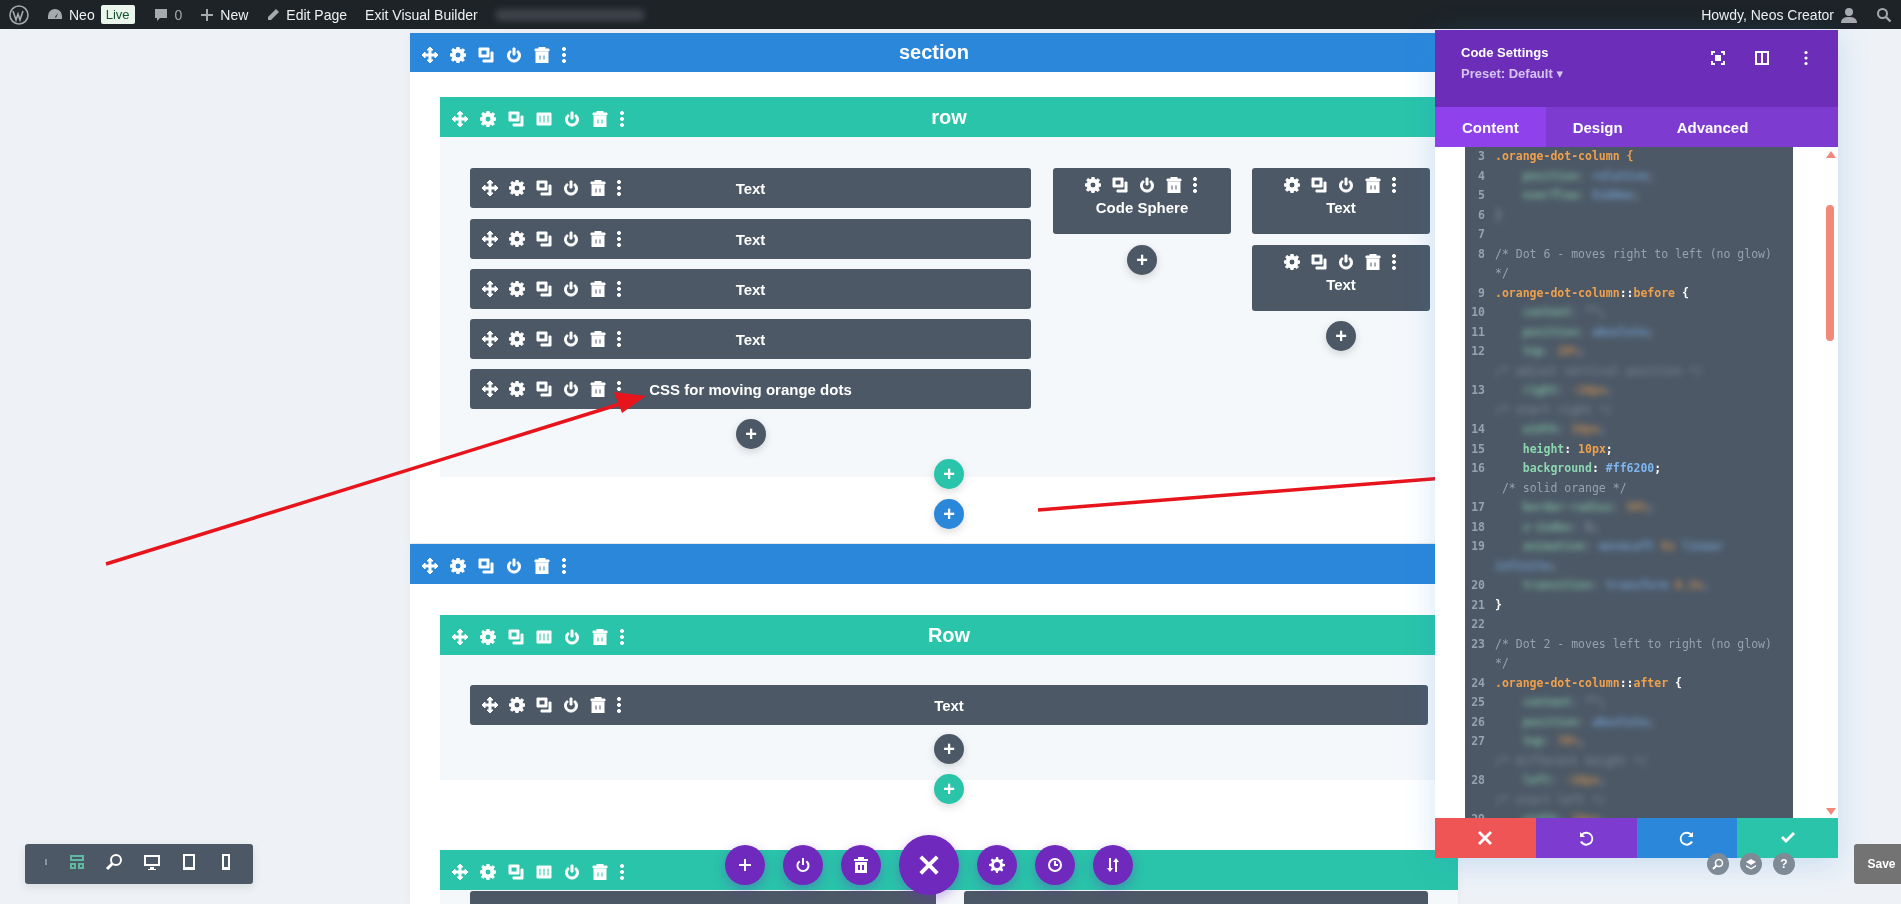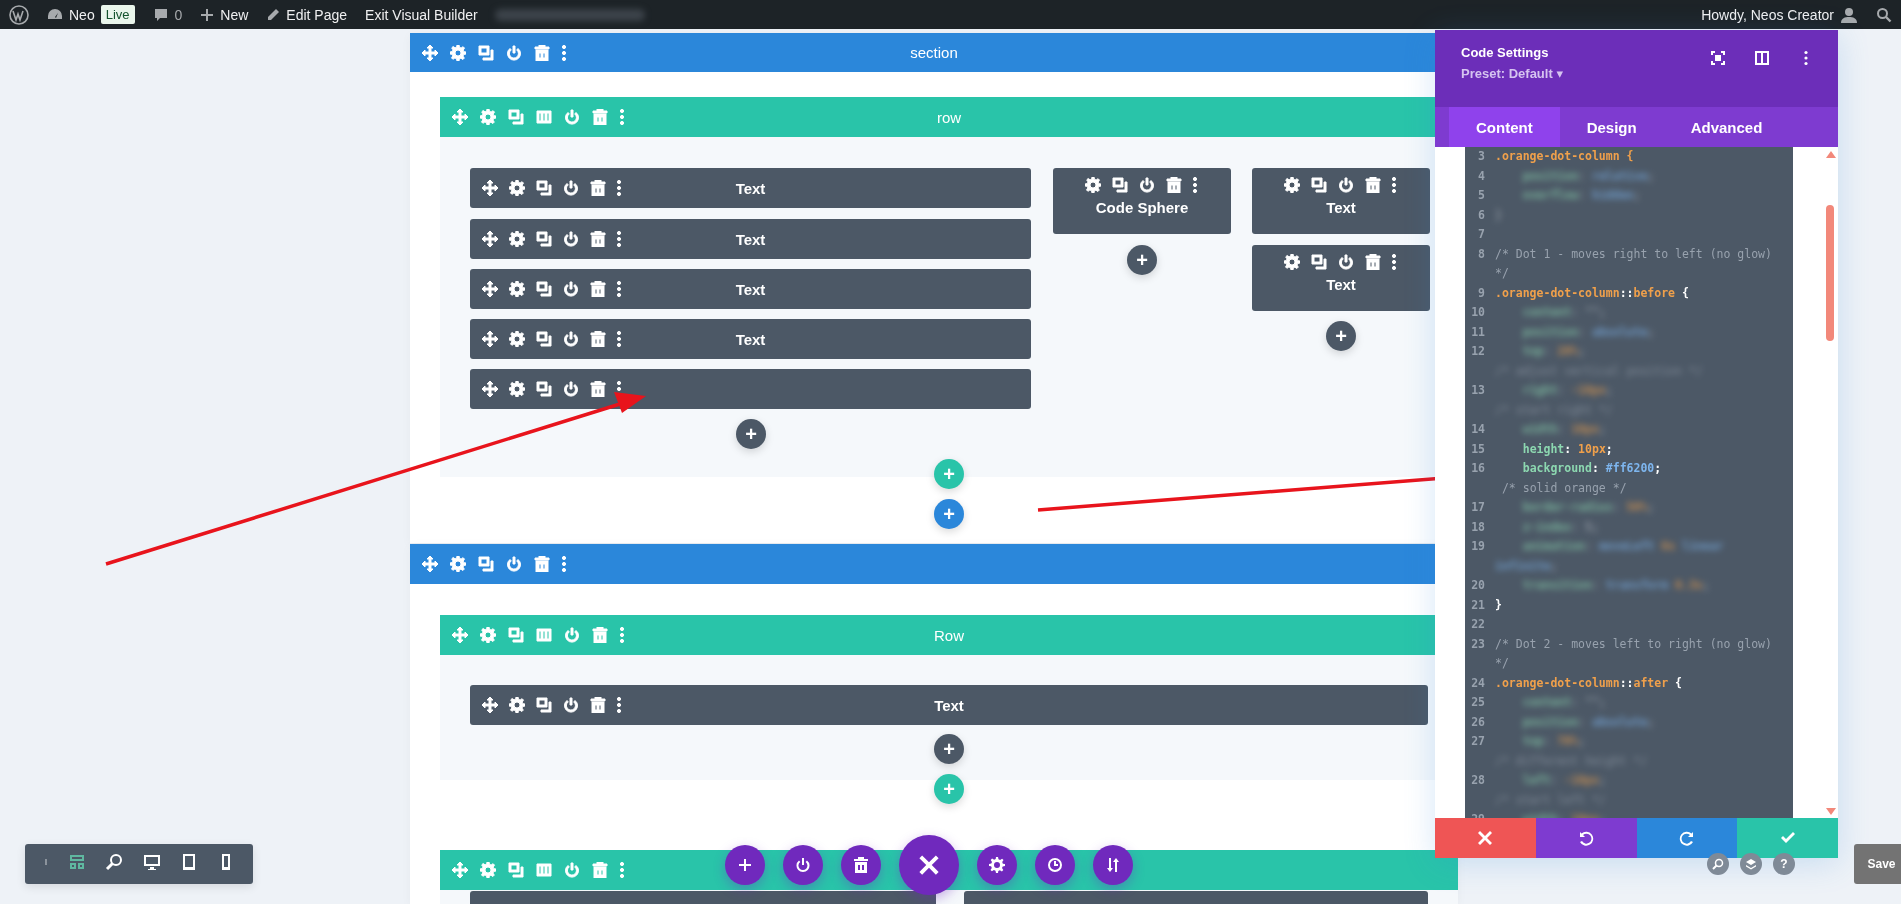--- a/index.html
+++ b/index.html
@@ -10,21 +10,21 @@
   .adminbar { position: absolute; left: 0; top: 0; width: 1901px; height: 29px; background: #1d2327; color: #f0f0f1; display: flex; align-items: center; font-size: 14px; }
   .ab-item { display: flex; align-items: center; gap: 6px; padding: 0 9px; height: 29px; color: #f0f0f1; white-space: nowrap; }
   .ab-item svg { fill: #a7aaad; }
   .live-badge { background: #eaf6ec; color: #14532d; padding: 2px 5px; border-radius: 2px; font-size: 13px; }
   .ab-blur { width: 150px; height: 12px; background: #3c434a; filter: blur(3px); border-radius: 6px; margin-left: 8px; }
   .ab-right { margin-left: auto; display: flex; align-items: flex-start; }
 
   
   .canvas { position: absolute; left: 410px; top: 29px; width: 1048px; height: 875px; }
   .section-box { position: absolute; background: #fff; box-shadow: 0 2px 10px rgba(0,0,0,0.04); }
-  .bar { position: absolute; left: 0; right: 0; display: flex; align-items: center; color: #fff; font-size: 15px; font-weight: normal; }
+  .bar { position: absolute; left: 0; right: 0; display: flex; align-items: center; color: #fff; font-size: 20px; font-weight: bold; }
   .bar .tools { display: flex; align-items: center; gap: 12px; padding-left: 12px; position: absolute; left: 0; }
   .bar .title { width: 100%; text-align: center; }
   .bar-section { background: #2b87da; height: 39px; }
   .bar-row { background: #29c4a9; height: 40px; }
   .row-body { position: absolute; background: #f5f8fb; }
   .module { position: absolute; background: #4c5866; border-radius: 3px; color: #fff; font-size: 15px; font-weight: bold; }
   .module .tools { position: absolute; left: 12px; top: 0; height: 100%; display: flex; align-items: center; gap: 11px; }
   .module .mlabel { position: absolute; left: 0; right: 0; text-align: center; top: 50%; transform: translateY(-50%); }
   .module.stack .tools { position: static; justify-content: center; height: auto; padding-top: 9px; }
   .module.stack .mlabel { position: static; transform: none; padding-top: 6px; }
@@ -38,21 +38,21 @@
   
   .arrows { position: absolute; left: 0; top: 0; width: 1901px; height: 904px; pointer-events: none; }
 
   
   .panel { position: absolute; left: 1435px; top: 30px; width: 403px; height: 828px; background: #fff; box-shadow: 0 5px 30px rgba(43,135,218,0.2); }
   .panel-head { height: 77px; background: #6c2eb9; color: #fff; padding: 15px 26px; position: relative; }
   .panel-title { font-size: 13px; font-weight: bold; }
   .panel-preset { font-size: 13px; font-weight: bold; color: #d5c4f0; margin-top: 6px; }
   .panel-head-icons { position: absolute; right: 24px; top: 20px; display: flex; gap: 28px; }
   .panel-head-icons svg { width: 16px; height: 16px; fill: #fff; }
-  .panel-tabs { height: 40px; background: #7e3bd0; display: flex; padding-left: 14px; }
+  .panel-tabs { height: 40px; background: #7e3bd0; display: flex; }
   .ptab { padding: 0 27px; display: flex; align-items: center; color: #fff; font-size: 15px; font-weight: bold; }
   .ptab.active { background: #8f42ec; }
   .code { position: absolute; left: 30px; top: 117px; width: 328px; height: 672px; background: #4c5866; font-family: "DejaVu Sans Mono", "Liberation Mono", monospace; font-size: 11.5px; overflow: hidden; padding-top: 0; }
   .cl { display: flex; line-height: 19.5px; }
   .ln { width: 30px; text-align: right; color: #98a2ae; padding-right: 10px; flex: none; font-weight: bold; }
   .ct { color: #d4d9df; white-space: pre-wrap; flex: 1; padding-right: 21px; }
   .sel { color: #f0a04b; font-weight: bold; }
   .brace { color: #fff; font-weight: bold; }
   .cmt { color: #98a2ae; }
   .prop { color: #8cd7b0; font-weight: bold; text-align: center; }
@@ -316,20 +316,21 @@
           </svg></span>
       <span class="ti"><svg viewBox="0 0 16 16">
             <path d="M5 0h6v2h4v2H1V2h4zM2 5h12v11H2zm3 3v5h2V8zm4 0v5h2V8z"></path>
           </svg></span>
       <span class="ti" style="width:6px"><svg viewBox="0 0 4 16" style="width:4px">
             <circle cx="2" cy="2" r="1.6"></circle>
             <circle cx="2" cy="8" r="1.6"></circle>
             <circle cx="2" cy="14" r="1.6"></circle>
           </svg></span>
     </div>
+    <span class="mlabel">CSS for moving orange dots</span>
   </div>
   <div class="plus-circle pc-dark" style="left:326px;top:390px;">+</div>
 
   <div class="module stack" style="left:643px;top:139px;width:178px;height:66px;">
     <div class="tools">
       <span class="ti"><svg viewBox="0 0 16 16">
             <path d="M7 0h2l.5 2.3 1.6.7 2-1.3 1.4 1.4-1.3 2 .7 1.6L16 7v2l-2.3.5-.7 1.6 1.3 2-1.4 1.4-2-1.3-1.6.7L9 16H7l-.5-2.3-1.6-.7-2 1.3-1.4-1.4 1.3-2-.7-1.6L0 9V7l2.3-.5.7-1.6-1.3-2 1.4-1.4 2 1.3 1.6-.7zM8 5a3 3 0 1 0 0 6 3 3 0 0 0 0-6z"></path>
           </svg></span>
       <span class="ti"><svg viewBox="0 0 16 16">
             <path d="M1 1h10v9H1zM3 3v5h6V3zM13 5h2v10H5v-2h8z"></path>
@@ -562,21 +563,21 @@
     <div class="cl">
         <span class="ln">6</span>
         <span class="ct blur">}</span>
       </div>
     <div class="cl">
         <span class="ln">7</span>
         <span class="ct"></span>
       </div>
     <div class="cl">
         <span class="ln">8</span>
-        <span class="ct cmt">/* Dot 1 - moves right to left (no glow) */</span>
+        <span class="ct cmt">/* Dot 6 - moves right to left (no glow) */</span>
       </div>
     <div class="cl">
         <span class="ln">9</span>
         <span class="ct"><span class="sel">.orange-dot-column</span><span class="brace">::</span><span class="sel">before</span> <span class="brace">{</span></span>
       </div>
     <div class="cl">
         <span class="ln">10</span>
         <span class="ct blur">    <span class="prop">content</span>: "";</span>
       </div>
     <div class="cl">

